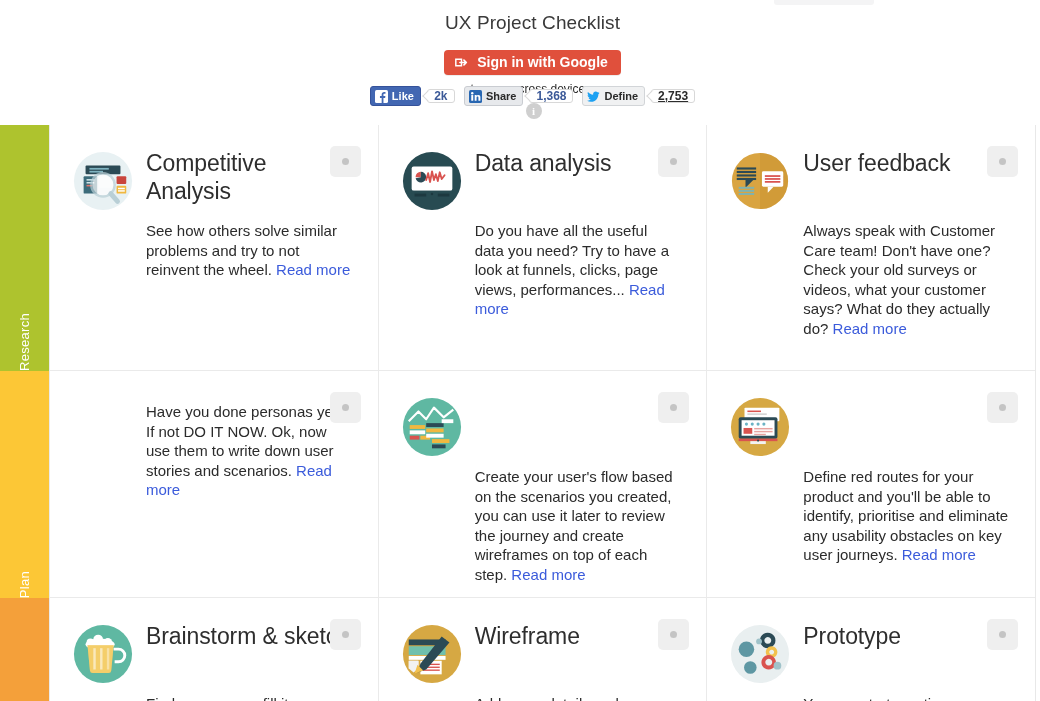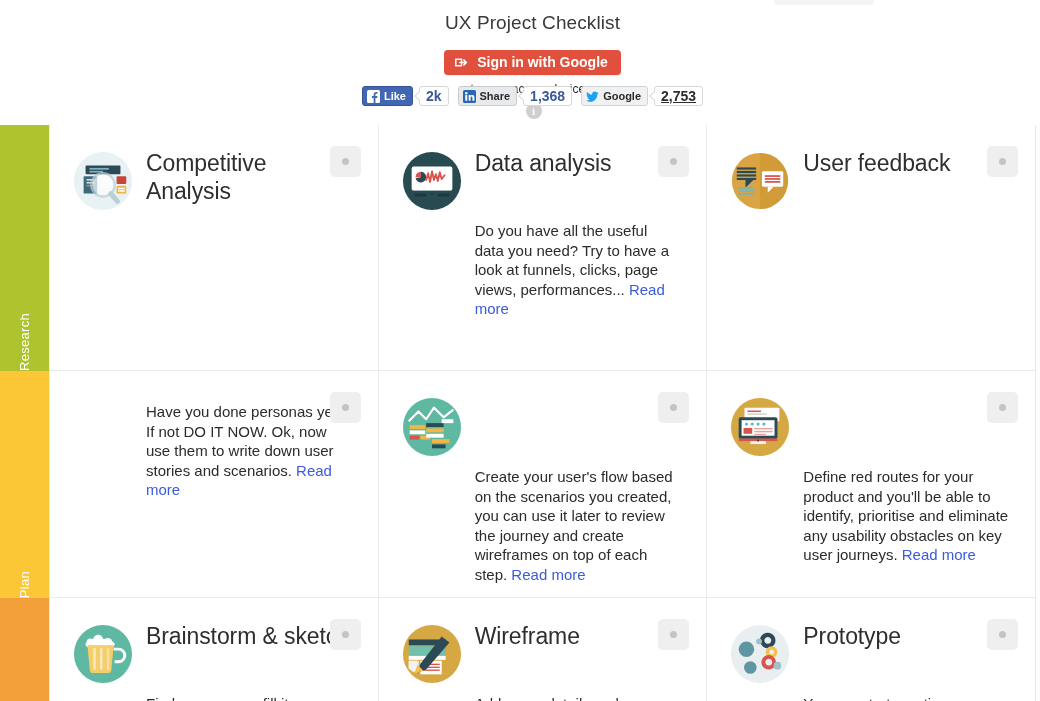--- a/index.html
+++ b/index.html
@@ -66,24 +66,24 @@
     font-weight: 700; font-size: 11px; line-height: 1;
     cursor: pointer;
     border: 1px solid rgba(0,0,0,.12);
   }
   .soc-fb { background: #4267b2; color:#fff; border-color:#35529a; }
   .soc-li { background: #e7e9ec; color:#2a2a2a; border-color:#c9ccd1; }
   .soc-tw { background: #f0f1f2; color:#2a2a2a; border-color:#d2d5d8; }
   .soc-count {
     position: relative;
     display: inline-flex; align-items: center; justify-content: center;
-    height: 20px; min-width: 28px; padding: 0 6px;
+    height: 14px; min-width: 28px; padding: 0 6px;
     margin-left: 6px;
     background: #ffffff; border: 1px solid #d8d8d8; border-radius: 3px;
-    font-size: 14px; font-weight: 700; color: #3b5998;
+    font-size: 12px; font-weight: 700; color: #3b5998;
     cursor: pointer;
   }
   .soc-count.dark { color: #2c2c2c; text-decoration: underline; }
   .soc-count::before {
     content:""; position:absolute; left:-4px; top:50%; margin-top:-4px;
     width:7px; height:7px; background:#fff;
     border-left:1px solid #d8d8d8; border-bottom:1px solid #d8d8d8;
     transform: rotate(45deg);
   }
   .glyph-sm { width: 13px; height: 13px; display:block; }
@@ -207,21 +207,21 @@
         <span class="soc-count">1,368</span>
       </div>
 
       <div class="soc">
         <span class="soc-btn soc-tw">
           <span>
             <svg class="glyph-sm" viewBox="0 0 16 16">
                 <path d="M15.5 3.3c-.6.3-1.2.4-1.8.5.6-.4 1.1-1 1.3-1.7-.6.4-1.3.6-2 .8-.6-.6-1.4-1-2.3-1-1.8 0-3.2 1.4-3.2 3.2 0 .2 0 .5.1.7C5 5.6 2.7 4.4 1.2 2.5c-.3.5-.4 1-.4 1.6 0 1.1.6 2.1 1.4 2.6-.5 0-1-.2-1.4-.4 0 1.6 1.1 2.9 2.6 3.2-.3.1-.6.1-.9.1-.2 0-.4 0-.6-.1.4 1.3 1.6 2.2 3 2.3-1.1.9-2.5 1.4-4 1.4H0c1.4.9 3.1 1.4 4.9 1.4 5.9 0 9.1-4.9 9.1-9.1v-.4c.6-.5 1.1-1 1.5-1.8z" fill="#1da1f2"></path>
               </svg>
           </span>
-          <span>Google</span>
+          <span>Define</span>
         </span>
         <span class="soc-count dark">2,753</span>
       </div>
     </div>
   </div>
 
   <div class="sidebar">
     <div class="side-band" id="band-0" style="top:0;height:246px;background:#aec32e;">
       <span class="side-label">Research</span>
     </div>
@@ -254,20 +254,21 @@
               <rect x="46" y="27" width="10" height="8" rx="1" fill="#c9453c"></rect>
               <rect x="46" y="37" width="10" height="8" rx="1" fill="#f0b840"></rect>
               <rect x="47.5" y="39" width="7" height="1.5" fill="#fff"></rect>
               <rect x="47.5" y="41.5" width="7" height="1.5" fill="#fff"></rect>
               <circle cx="32" cy="36" r="12" fill="#ffffff" opacity=".7" stroke="#b9cfd6" stroke-width="2.5"></circle>
               <path d="M40 45 l7 8" stroke="#b9cfd6" stroke-width="5" stroke-linecap="round"></path>
             </svg>
           </div>
           <div class="card-title">Competitive Analysis</div>
         </div>
+        <div class="card-desc"><span>See how others solve similar problems and try to not reinvent the wheel. </span><span class="readmore">Read more</span></div>
         <div class="checkbox">
             <span class="dot"></span>
           </div>
       </div>
 
       <div class="cell">
         <div class="card-head">
           <div class="icon-wrap">
             <svg viewBox="0 0 64 64">
               <circle cx="32" cy="32" r="30" fill="#284b52"></circle>
@@ -311,20 +312,21 @@
               <rect x="34" y="22" width="22" height="16" rx="1.5" fill="#ffffff"></rect>
               <path d="M40 38 l0 6 l6-6 z" fill="#ffffff"></path>
               <rect x="37" y="26" width="16" height="1.8" fill="#d9534f"></rect>
               <rect x="37" y="29" width="16" height="1.8" fill="#d9534f"></rect>
               <rect x="37" y="32" width="16" height="1.8" fill="#d9534f"></rect>
               <rect x="6" y="16" width="22" height="17" rx="1.5" fill="#ffffff" opacity="0"></rect>
             </svg>
           </div>
           <div class="card-title">User feedback</div>
         </div>
+        <div class="card-desc"><span>Always speak with Customer Care team! Don't have one? Check your old surveys or videos, what your customer says? What do they actually do? </span><span class="readmore">Read more</span></div>
         <div class="checkbox">
             <span class="dot"></span>
           </div>
       </div>
     </div>
 
     <div class="row" style="top:246px;height:227px;">
 
       <div class="cell">
         <div class="card-desc"><span>Have you done personas yet. If not DO IT NOW. Ok, now use them to write down user stories and scenarios. </span><span class="readmore">Read more</span></div>

